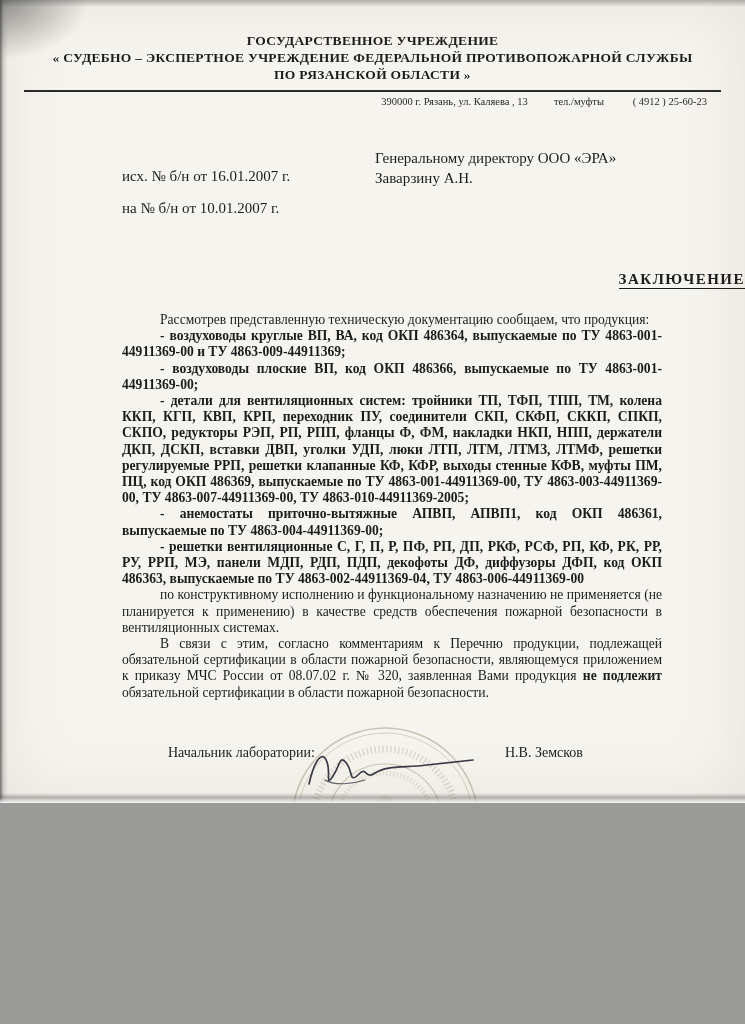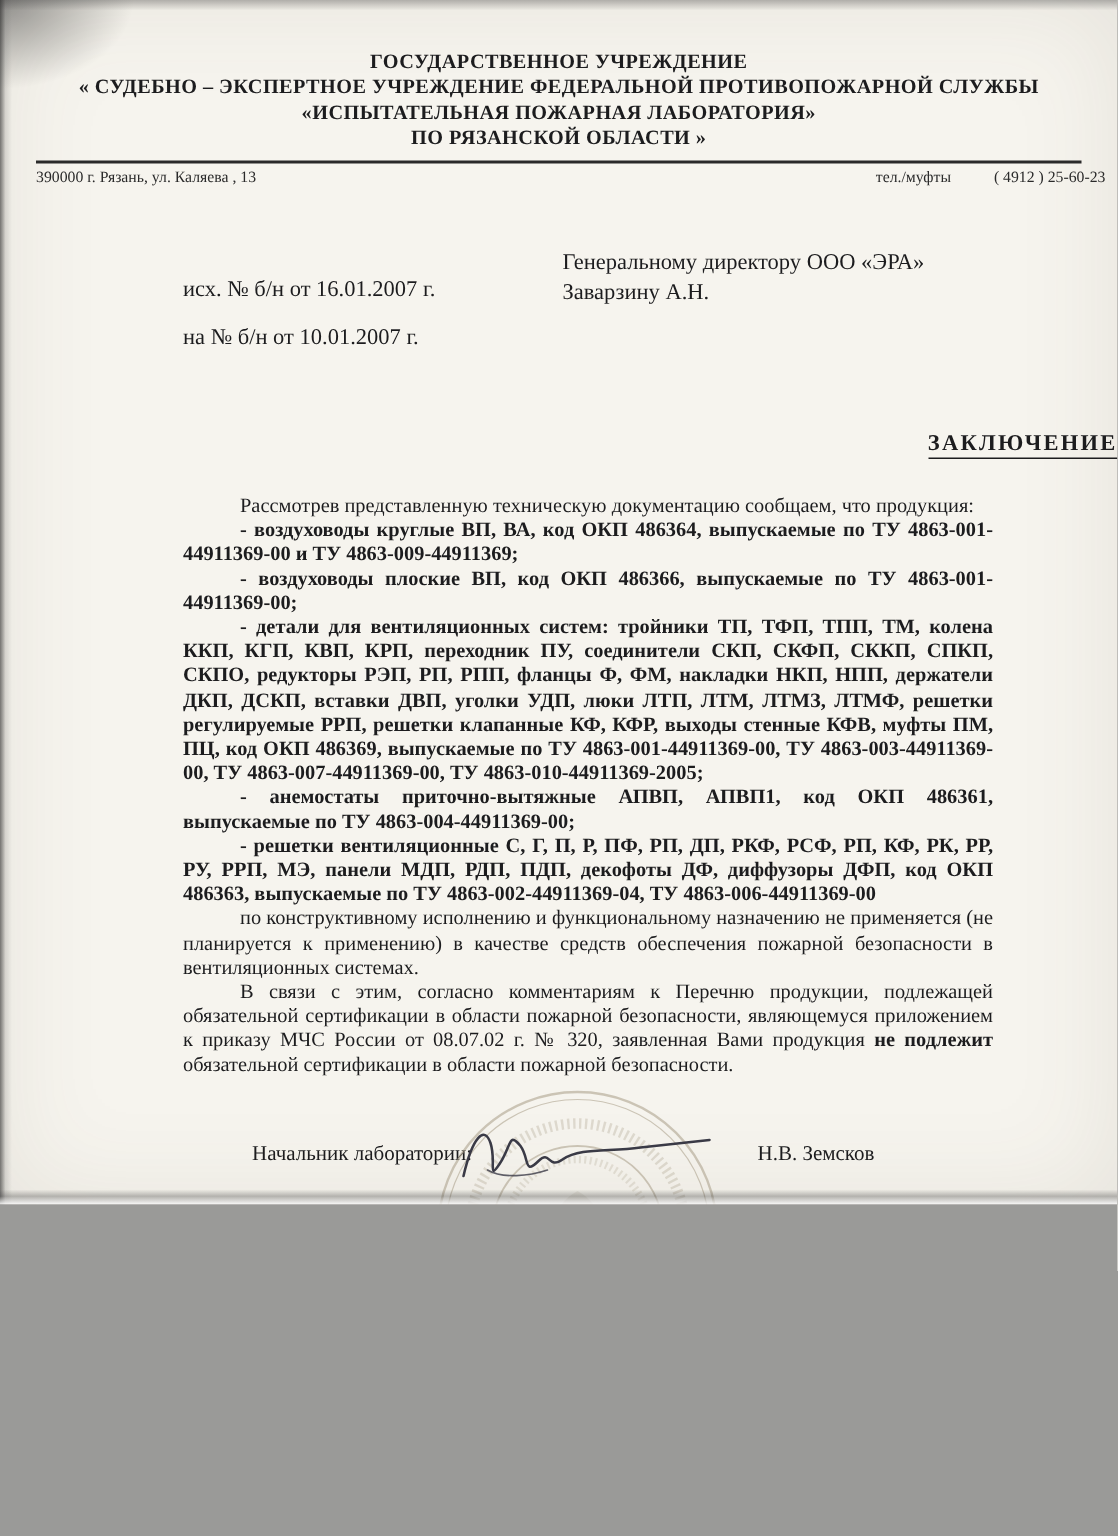--- a/index.html
+++ b/index.html
@@ -17,21 +17,21 @@
   .edge-bottom { position:absolute; left:0; bottom:0; right:0; height:10px;
     background:linear-gradient(0deg, rgba(250,250,250,.9), rgba(70,70,70,.35) 55%, transparent); }
   .corner-shadow { position:absolute; left:0; top:0; width:90px; height:60px;
     background:radial-gradient(ellipse at 0 0, rgba(30,30,30,.45), transparent 70%); }
 
   .letterhead { padding-top:32px; text-align:center; font-weight:bold;
     font-size:13.5px; line-height:17px; letter-spacing:.3px; }
   .letterhead div { margin:0; }
 
   .rule { margin:7px 24px 0 24px; border-top:2px solid #2a2a2a; }
-  .addr-row { display:flex; justify-content:space-between; margin:3px 8px 0 24px;
+  .addr-row { display:flex; justify-content:flex-end; margin:3px 38px 0 24px;
     font-size:10.5px; line-height:13px; color:#2a2a2a; }
   .addr-row .tel-group span { margin-left:26px; }
 
   .meta { position:relative; height:136px; font-size:15px; }
   .recipient { position:absolute; left:375px; top:40px; line-height:20px; }
   .outgoing  { position:absolute; left:122px; top:60px; }
   .incoming  { position:absolute; left:122px; top:92px; }
 
   .title-row { text-align:right; margin-top:26px; }
   .title-row span { font-weight:bold; font-size:15px; letter-spacing:1.5px;
@@ -54,21 +54,20 @@
 <body>
 
 <div class="page">
   <div class="corner-shadow"></div>
   <div class="edge-left"></div>
   <div class="edge-top"></div>
 
   <div class="letterhead">
     <div>ГОСУДАРСТВЕННОЕ УЧРЕЖДЕНИЕ</div>
     <div>« СУДЕБНО – ЭКСПЕРТНОЕ УЧРЕЖДЕНИЕ ФЕДЕРАЛЬНОЙ ПРОТИВОПОЖАРНОЙ СЛУЖБЫ</div>
-    <div>«ИСПЫТАТЕЛЬНАЯ ПОЖАРНАЯ ЛАБОРАТОРИЯ»</div>
     <div>ПО РЯЗАНСКОЙ ОБЛАСТИ »</div>
   </div>
 
   <div class="rule"></div>
   <div class="addr-row">
     <span>390000 г. Рязань,  ул. Каляева , 13</span>
     <span class="tel-group">
       <span>тел./муфты</span>
       <span>( 4912 )  25-60-23</span>
     </span>

